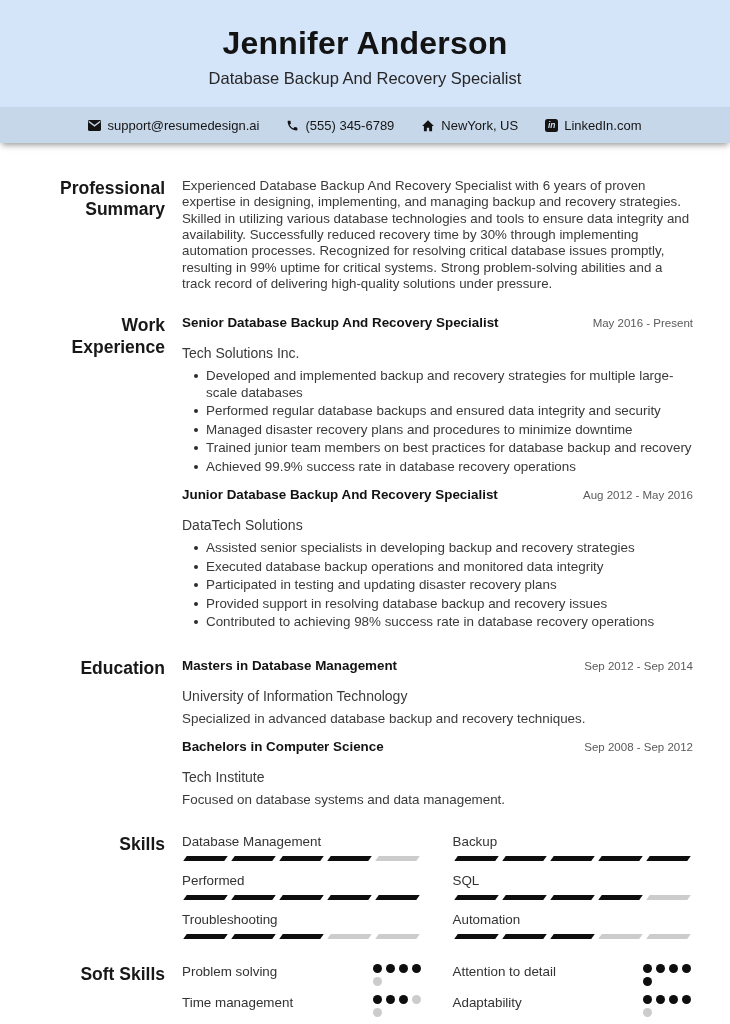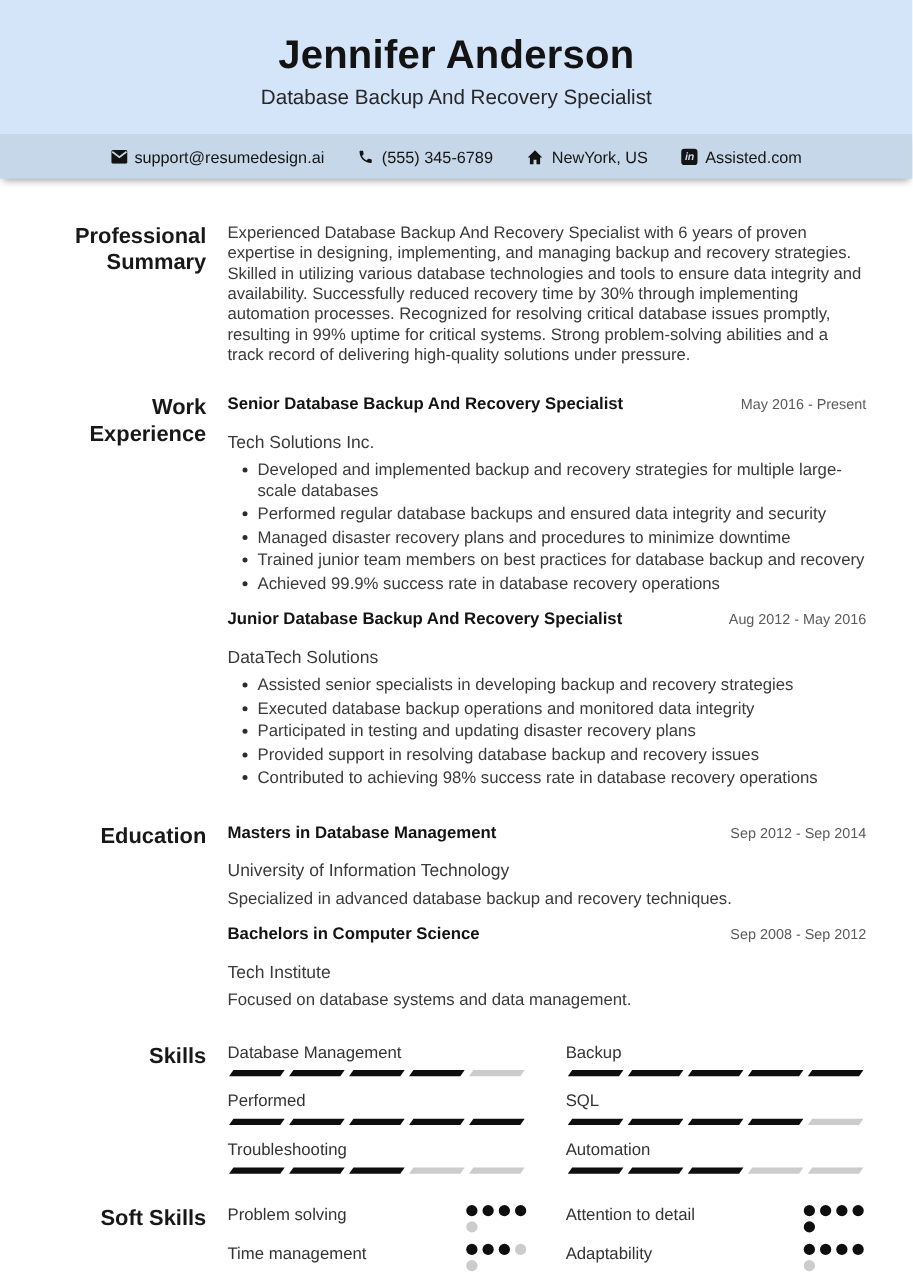--- a/index.html
+++ b/index.html
@@ -106,21 +106,21 @@
       <span>(555) 345-6789</span>
     </div>
     <div class="citem">
       <svg class="icn" width="14" height="13" viewBox="0 0 24 22">
         <path fill="#131313" d="M10 21v-6h4v6h5v-9h3L12 2 2 12h3v9z"></path>
       </svg>
       <span>NewYork, US</span>
     </div>
     <div class="citem">
       <span class="in-badge">in</span>
-      <span>Assisted.com</span>
+      <span>LinkedIn.com</span>
     </div>
   </div>
 
   <main>
 
     <section class="section">
       <div class="label">Professional Summary</div>
       <div>
         <p class="summary-text">Experienced Database Backup And Recovery Specialist with 6 years of proven expertise in designing, implementing, and managing backup and recovery strategies. Skilled in utilizing various database technologies and tools to ensure data integrity and availability. Successfully reduced recovery time by 30% through implementing automation processes. Recognized for resolving critical database issues promptly, resulting in 99% uptime for critical systems. Strong problem-solving abilities and a track record of delivering high-quality solutions under pressure.</p>
       </div>

